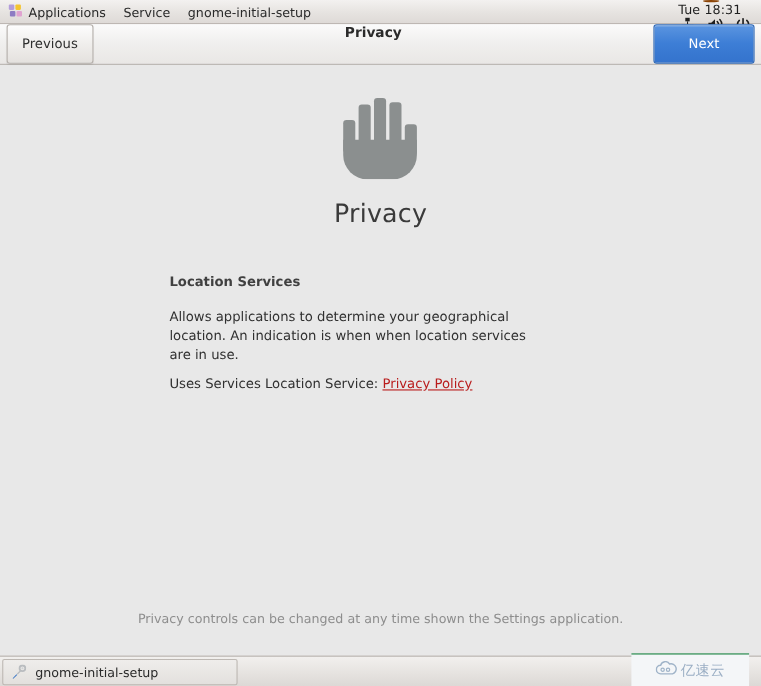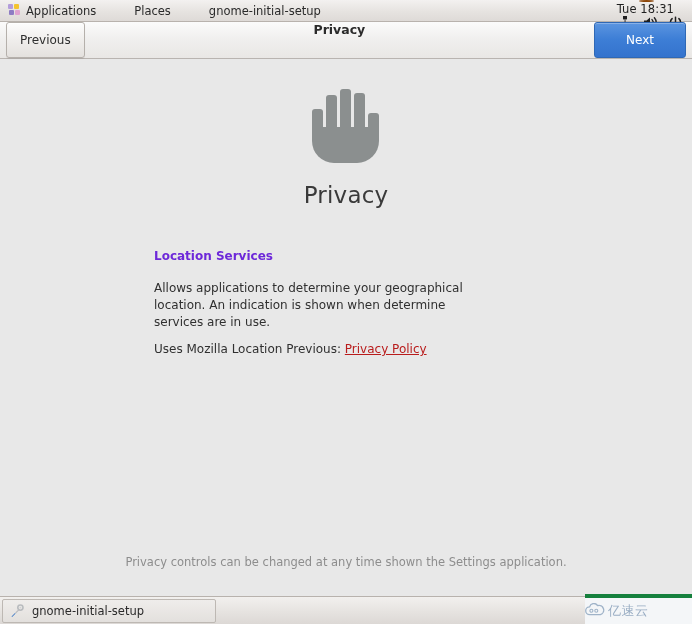--- a/index.html
+++ b/index.html
@@ -13,21 +13,21 @@
 
   
   .top-panel {
     position: absolute; top: 0; left: 0;
     width: 692px; height: 22px;
     background: linear-gradient(to bottom, #f3f1f0 0%, #e6e3e0 55%, #dedad7 100%);
     border-bottom: 1px solid #b8b2ad;
     display: flex; align-items: center;
     font-size: 11.5px; color: #2a2a2a;
   }
-  .panel-left { display: flex; align-items: center; height: 100%; gap: 22px; }
+  .panel-left { display: flex; align-items: center; height: 100%; }
   .panel-right { display: flex; align-items: center; height: 100%; margin-left: auto; padding-right: 8px; flex-direction: column; }
   .panel-item {
     display: flex; align-items: center; gap: 5px;
     padding: 0 8px; height: 100%;
     white-space: nowrap;
   }
   .app-icon { width: 13px; height: 13px; position: relative; display:inline-block; }
   .app-icon i { position: absolute; width: 5px; height: 5px; border-radius: 1px; display:block;}
   .app-icon i:nth-child(1){ background:#b39ddb; left:0; top:0; }
   .app-icon i:nth-child(2){ background:#f4c430; left:6px; top:0px; }
@@ -85,21 +85,21 @@
   .hand { display: inline-block; }
 
   .big-title {
     position: absolute; top: 122px; left: 0; width: 692px;
     text-align: center; font-size: 23px; color: #3a3a3a; letter-spacing: .2px;
   }
 
   .panel-body { position: absolute; top: 183px; left: 154px; width: 388px; }
 
   .row-toggle { display: flex; align-items: center; justify-content: space-between; height: 26px; }
-  .row-label { font-size: 12px; font-weight: bold; color: #6d28d9; }
+  .row-label { font-size: 12px; font-weight: bold; color: #404040; }
 
   .switch {
     width: 78px; height: 25px; border: 1px solid #aaa5a1; border-radius: 3px;
     background: linear-gradient(to bottom, #dedad7 0%, #d4d0cc 100%);
     display: flex; align-items: center; position: relative; cursor: default;
     box-shadow: 0 1px 1px rgba(0,0,0,.05);
   }
   .switch .knob {
     width: 39px; height: 23px; margin: 0; border-radius: 2px;
     border: 1px solid #9d9893; border-top-color:#b9b4af;
@@ -134,44 +134,44 @@
   .task-item {
     display: flex; align-items: center; gap: 8px;
     width: 214px; height: 24px; margin-left: 2px; padding: 0 7px;
     border: 1px solid #bdb8b3; border-radius: 2px;
     background: linear-gradient(to bottom, #efedeb 0%, #e3e0dd 100%);
     font-size: 11.5px; color: #2a2a2a; white-space: nowrap; overflow: hidden;
   }
   .task-icon { width: 14px; height: 14px; flex: 0 0 14px; }
 
   .watermark {
-    position: absolute; right: 0; bottom: 0;
+    position: absolute; right: 11px; bottom: 0;
     width: 107px; height: 30px;
-    background: #f4f6f8; border-top: 4px solid #15803d;
-    display: flex; align-items: center; justify-content: flex-start; gap: 3px;
+    background: #f4f6f8; border-top: 1px solid #15803d;
+    display: flex; align-items: center; justify-content: center; gap: 3px;
     color: #9fb3c8; font-size: 13px;
   }
   .watermark .wm-text { font-size: 13px; color: #9aaec4; letter-spacing: .5px; }
 </style>
 </head>
 <body>
 
 <div class="top-panel">
   <div class="panel-left">
     <div class="panel-item">
       <span class="app-icon">
           <i></i>
           <i></i>
           <i></i>
           <i></i>
         </span>
       <span>Applications</span>
     </div>
     <div class="panel-item">
-      <span>Places</span>
+      <span>Service</span>
     </div>
     <div class="panel-item">
       <span>gnome-initial-setup</span>
     </div>
   </div>
 
   <div class="panel-right">
     <span class="avatar-icon"></span>
     <span class="clock">Tue 18:31</span>
     <span class="tray">
@@ -229,24 +229,24 @@
   </div>
 
   <div class="big-title">Privacy</div>
 
   <div class="panel-body">
 
     <div class="row-toggle">
       <span class="row-label">Location Services</span>
     </div>
 
-    <div class="desc">Allows applications to determine your geographical location. An indication is shown when determine services are in use.</div>
+    <div class="desc">Allows applications to determine your geographical location. An indication is when when location services are in use.</div>
 
     <div class="policy">
-      <span>Uses Mozilla Location Previous:</span>
+      <span>Uses Services Location Service:</span>
       <a href="#">Privacy Policy</a>
     </div>
 
   </div>
 
   <div class="footer-note">Privacy controls can be changed at any time shown the Settings application.</div>
 </div>
 
 <div class="taskbar">
   <div class="task-item">

